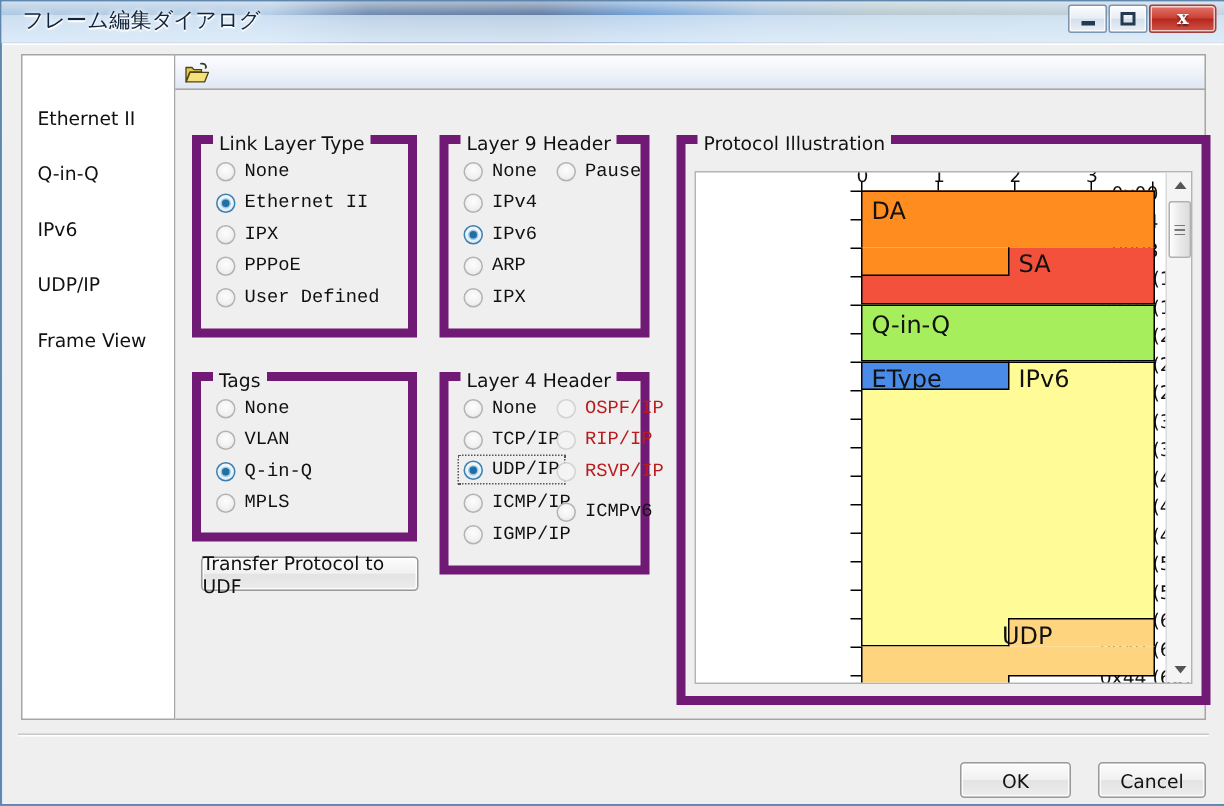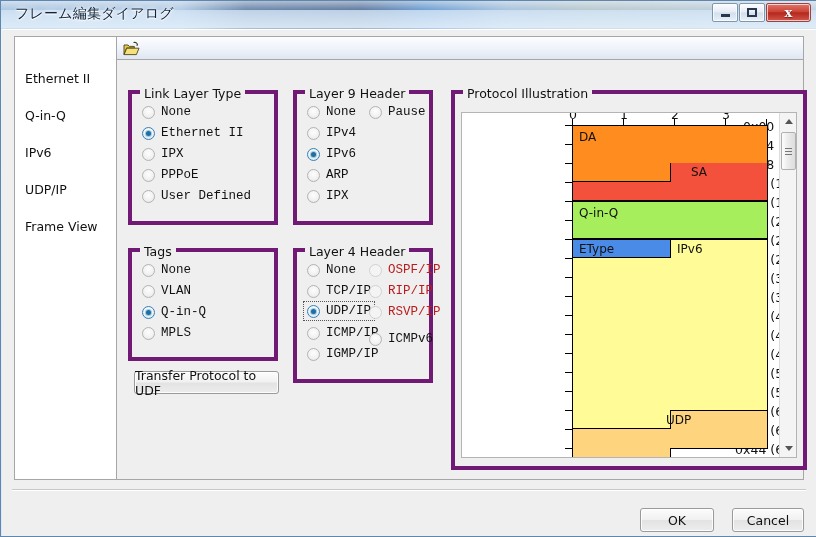--- a/index.html
+++ b/index.html
@@ -105,21 +105,21 @@
     border-top:1px solid #dcdcdc; border-bottom:1px solid #dcdcdc;
   }
 
   
   #panel {
     position:absolute; left:103px; top:24px; right:0; height:420px;
     background:#efefef; border:1px solid #a6a6a6; border-left:none; border-top:none;
   }
 
   
-  .gb { position:absolute; border:4px solid #701a75; background:transparent; }
+  .gb { position:absolute; border:6px solid #701a75; background:transparent; }
   .gb > .gb-t {
     position:absolute; top:-8px; left:8px; padding:0 4px;
     background:#efefef; font-size:12.5px; color:#111; white-space:nowrap;
   }
 
   
   .rr { position:absolute; display:flex; align-items:center; white-space:nowrap; }
   .rad {
     width:13px; height:13px; border-radius:50%;
     background:radial-gradient(circle at 50% 38%,#fdfdfd 0%,#f2f2f2 55%,#e2e2e2 100%);
@@ -156,21 +156,21 @@
   .rowlab {
     position:absolute; right:0; font-size:12.5px; color:#111;
     text-align:right; white-space:nowrap; line-height:1;
   }
   .collab {
     position:absolute; font-size:12.5px; color:#111; line-height:1;
   }
   .tick { position:absolute; background:#000; }
   .fieldbox { position:absolute; border:1px solid #000; }
   .fieldlab {
-    position:absolute; font-size:12px; color:#111; line-height:1; white-space:nowrap;
+    position:absolute; font-size:16px; color:#111; line-height:1; white-space:nowrap;
   }
 
   
   .vsb {
     position:absolute; right:0; top:0; width:17px; height:100%;
     background:#f4f4f4; border-left:1px solid #dcdcdc;
   }
   .sb-arrow {
     position:absolute; left:0; width:17px; height:17px;
     display:flex; align-items:center; justify-content:center;
@@ -422,21 +422,21 @@
             <div class="tick" style="left:212px;top:6px;width:1px;height:7px;"></div>
             <div class="tick" style="left:263px;top:6px;width:1px;height:7px;"></div>
             <div class="tick" style="left:304px;top:6px;width:1px;height:7px;"></div>
 
             <div class="fieldbox" style="left:110px;top:12px;width:196px;height:38px;background:#FF8C1E;border-bottom:none;"></div>
             <div class="fieldbox" style="left:110px;top:50px;width:99px;height:19px;background:#FF8C1E;border-top:none;"></div>
             <span class="fieldlab" style="left:117px;top:18px;">DA</span>
 
             <div class="fieldbox" style="left:208px;top:50px;width:98px;height:19px;background:#F4513C;border-bottom:none;border-top:none;"></div>
             <div class="fieldbox" style="left:110px;top:69px;width:196px;height:19px;background:#F4513C;border-top:none;"></div>
-            <span class="fieldlab" style="left:215px;top:53px;margin-left:14px;">SA</span>
+            <span class="fieldlab" style="left:215px;top:53px;">SA</span>
 
             <div class="fieldbox" style="left:110px;top:88px;width:196px;height:38px;background:#A6EE5C;"></div>
             <span class="fieldlab" style="left:117px;top:94px;">Q-in-Q</span>
 
             <div class="fieldbox" style="left:110px;top:126px;width:99px;height:19px;background:#4A8BE8;"></div>
             <span class="fieldlab" style="left:117px;top:130px;">EType</span>
 
             <div class="fieldbox" style="left:208px;top:126px;width:98px;height:19px;background:#FFFB96;border-bottom:none;"></div>
             <div class="fieldbox" style="left:110px;top:145px;width:196px;height:152px;background:#FFFB96;border-top:none;border-bottom:none;"></div>
             <div class="fieldbox" style="left:110px;top:297px;width:99px;height:19px;background:#FFFB96;border-top:none;"></div>

